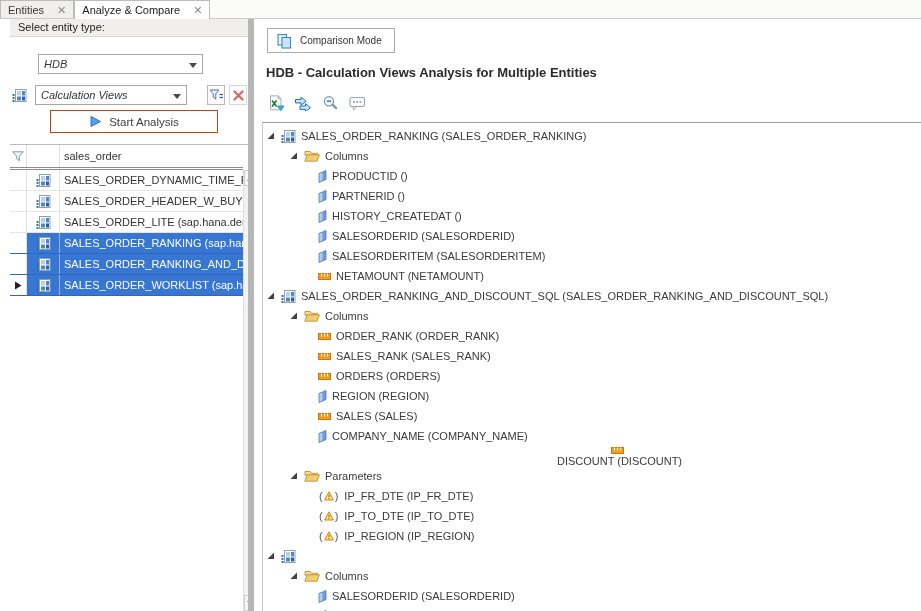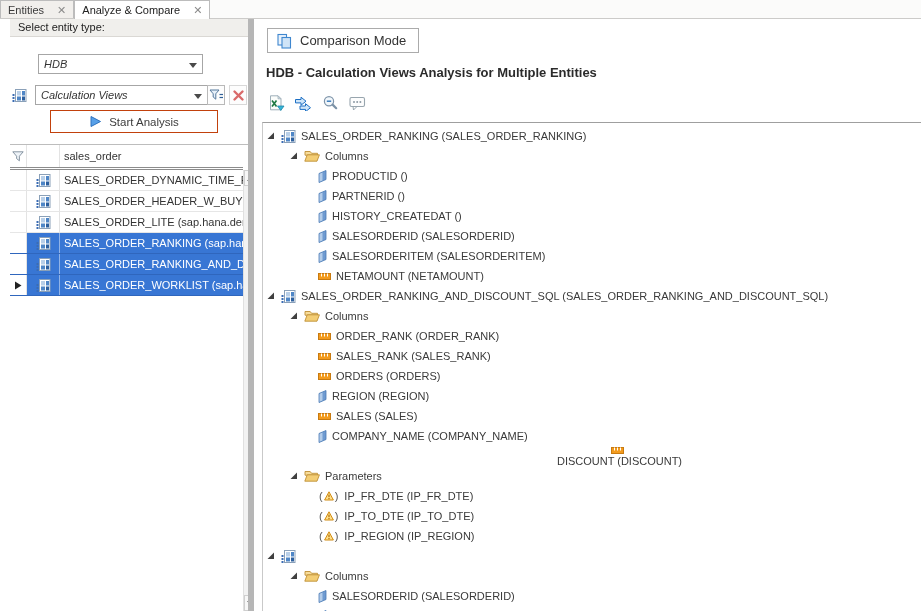--- a/index.html
+++ b/index.html
@@ -14,21 +14,21 @@
   .tab .close{margin-left:13px;color:#8b8b8b;font-size:11px;line-height:10px;}
   
   .left{position:absolute;left:10px;top:19px;width:248px;height:592px;background:#fff;}
   .lp-header{height:18px;background:#f0efec;border-bottom:1px solid #dad8d4;font-size:11px;color:#222;
              padding:2px 0 0 8px;box-sizing:border-box;}
   .select{position:absolute;background:#fff;border:1px solid #a6a6a6;font-size:11px;color:#333;
           display:flex;align-items:center;padding:0 16px 0 5px;box-sizing:border-box;cursor:default;font-style:italic;}
   .caret{position:absolute;right:5px;top:8px;width:0;height:0;border-left:4px solid transparent;
          border-right:4px solid transparent;border-top:5px solid #4a4a4a;}
   #sel-system{left:28px;top:35px;width:165px;height:20px;}
-  #sel-type{left:25px;top:66px;width:173px;height:20px;}
+  #sel-type{left:25px;top:66px;width:152px;height:20px;}
   #calcview-mini{position:absolute;left:2px;top:68px;width:16px;height:16px;}
   .tool-btn{position:absolute;border:1px solid #b9b9b9;background:#fdfdfd;display:flex;align-items:center;
             justify-content:center;box-sizing:border-box;}
   #btn-filter{left:197px;top:66px;width:18px;height:20px;}
   #btn-clear{left:219px;top:66px;width:18px;height:20px;border-color:#d8d8d8;}
   #btn-start{position:absolute;left:40px;top:91px;width:168px;height:23px;border:1px solid #c2410c;
              background:#fff;display:flex;align-items:center;justify-content:center;gap:7px;
              font-size:11.5px;color:#3c3c3c;box-sizing:border-box;cursor:default;}
   
   .list{position:absolute;left:0;top:125px;width:248px;bottom:0;border-top:1px solid #bdbdbd;
@@ -50,21 +50,21 @@
           box-sizing:border-box;display:flex;align-items:center;justify-content:center;}
   .sb-up{top:0;} .sb-down{bottom:0;}
   .tri-up{width:0;height:0;border-left:4px solid transparent;border-right:4px solid transparent;
           border-bottom:5px solid #5e5e5e;}
   .tri-down{width:0;height:0;border-left:4px solid transparent;border-right:4px solid transparent;
             border-top:5px solid #5e5e5e;}
   .splitter{position:absolute;left:248px;top:19px;width:6px;height:592px;background:#b6b6b6;cursor:col-resize;}
   
   .right{position:absolute;left:254px;top:19px;right:0;bottom:0;background:#fff;}
   #btn-compare{position:absolute;left:13px;top:9px;height:25px;padding:0 12px 0 8px;border:1px solid #ababab;
-               background:#fff;display:flex;align-items:center;gap:7px;font-size:13px;color:#333;
+               background:#fff;display:flex;align-items:center;gap:7px;font-size:10px;color:#333;
                box-sizing:border-box;cursor:default;}
   #rp-title{position:absolute;left:12px;top:46px;font-size:13px;font-weight:bold;color:#2b2b2b;}
   #toolbar{position:absolute;left:12px;top:74px;display:flex;gap:7px;align-items:center;}
   .tb-btn{width:20px;height:20px;display:flex;align-items:center;justify-content:center;cursor:default;}
   .tree{position:absolute;left:8px;top:103px;right:0;bottom:0;border-top:1px solid #9f9f9f;
         border-left:1px solid #c9c9c9;padding-top:3px;overflow:hidden;background:#fff;box-sizing:border-box;}
   .trow{height:20px;display:flex;align-items:center;font-size:11px;color:#3a3a3a;white-space:nowrap;cursor:default;}
   .expander{width:9px;margin-right:5px;display:flex;align-items:center;}
   .ticon{margin-right:5px;display:flex;align-items:center;}
   .pparen{color:#555;font-size:11px;margin:0 1px;}

